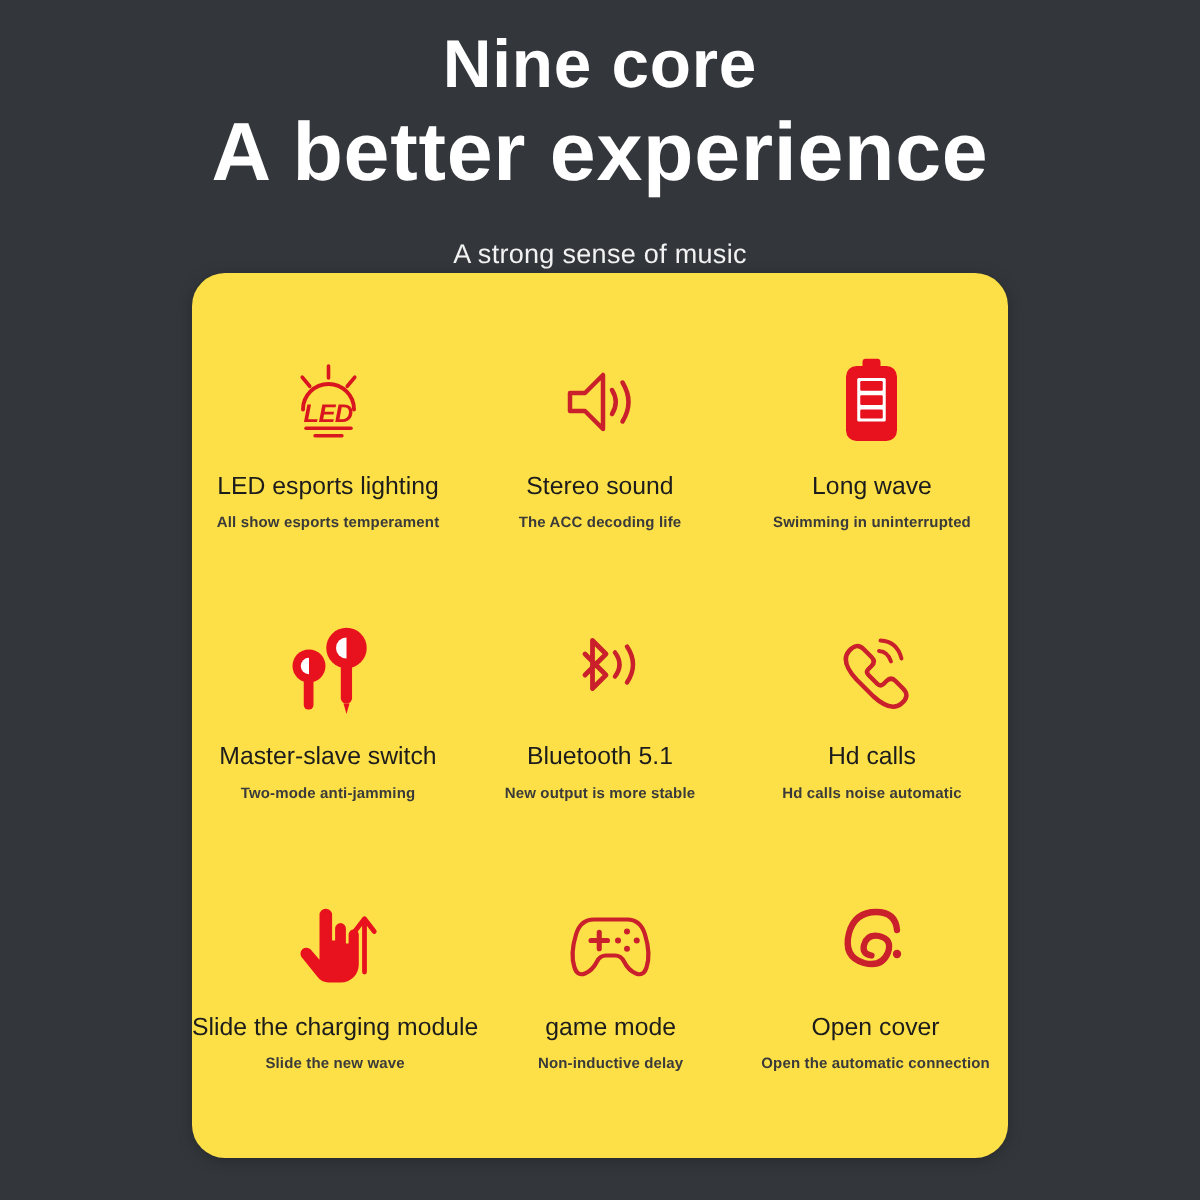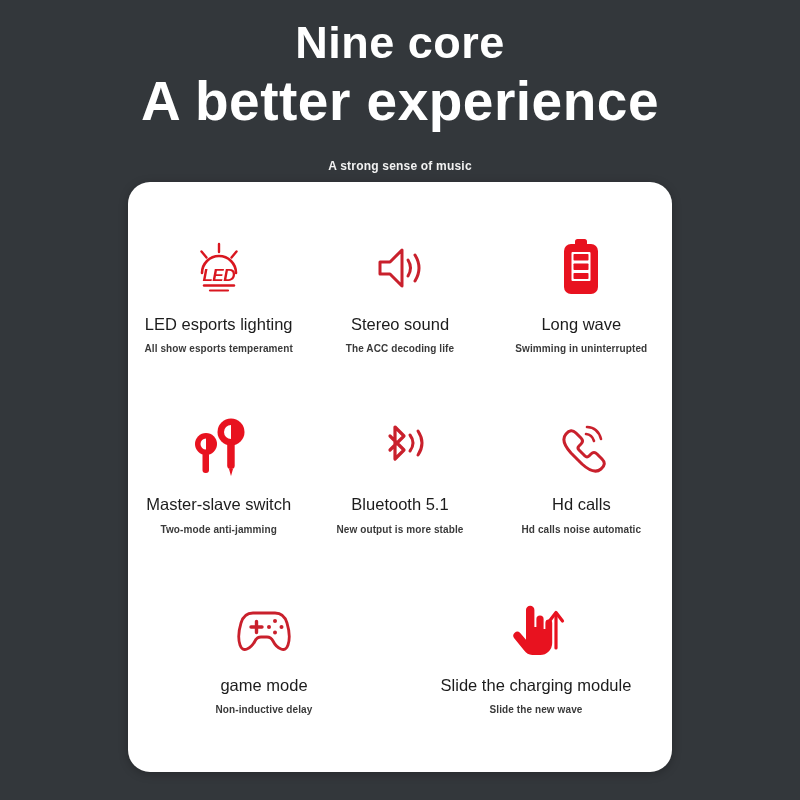--- a/index.html
+++ b/index.html
@@ -25,34 +25,34 @@
   .title-line {
     color: #ffffff;
     font-weight: bold;
     letter-spacing: 0.5px;
     line-height: 1.18;
   }
   .title-line-1 { font-size: 45px; }
   .title-line-2 { font-size: 55px; }
   .subtitle {
     color: #f2f2f2;
-    font-size: 12px;
-    font-weight: bold;
+    font-size: 18px;
+    font-weight: normal;
     margin-top: 25px;
     letter-spacing: 0.2px;
   }
 
   
   .card {
     position: absolute;
     left: 128px;
     top: 182px;
     width: 544px;
     height: 590px;
-    background: #ffffff;
+    background: #fde047;
     border-radius: 22px;
     box-sizing: border-box;
     display: flex;
     flex-direction: column;
     justify-content: space-around;
     padding: 22px 0 26px 0;
     box-shadow: 0 2px 10px rgba(0,0,0,0.25);
   }
 
   .feature-row {
@@ -208,42 +208,52 @@
       </div>
       <div class="feature-title">Hd calls</div>
       <div class="feature-sub">Hd calls noise automatic</div>
     </div>
   </div>
 
   <div class="feature-row">
 
     <div class="feature-cell">
       <div class="icon-box">
+        <svg width="60" height="58" viewBox="0 0 60 58" fill="none" xmlns="http://www.w3.org/2000/svg">
+
+          <path d="M20 22 V10 a4.2 4.2 0 0 1 8.4 0 V27 h2 V19 a3.6 3.6 0 0 1 7.2 0 v10 h1.8 V23 a3.4 3.4 0 0 1 6.8 0 v20 a12 12 0 0 1 -12 12 h-8 a10 10 0 0 1 -8 -4.4 L8 38 a4 4 0 0 1 6 -5.2 l6 7 z" fill="#e8121f"></path>
+
+          <path d="M50 48 V14" stroke="#e8121f" stroke-width="3.2" stroke-linecap="round"></path>
+          <path d="M43.5 21 L50 12.5 L56.5 21" stroke="#e8121f" stroke-width="3.2" fill="none" stroke-linecap="round" stroke-linejoin="round"></path>
+        </svg>
+      </div>
+      <div class="feature-title">Slide the charging module</div>
+      <div class="feature-sub">Slide the new wave</div>
+    </div>
+
+    <div class="feature-cell">
+      <div class="icon-box">
         <svg width="64" height="46" viewBox="0 0 64 46" fill="none" xmlns="http://www.w3.org/2000/svg">
           <path d="M21 7 h22 q9 0 12 10 q4 13 1 22 q-2 6 -7 4 q-5 -2 -8 -8 q-2 -4 -6 -4 h-6 q-4 0 -6 4 q-3 6 -8 8 q-5 2 -7 -4 q-3 -9 1 -22 Q12 7 21 7 z" stroke="#c9202c" stroke-width="2.8" fill="none" stroke-linejoin="round"></path>
           <path d="M19 21 h11 M24.5 15.5 v11" stroke="#c9202c" stroke-width="3.4" stroke-linecap="round"></path>
           <circle cx="43" cy="15" r="2" fill="#c9202c"></circle>
           <circle cx="49.5" cy="21" r="2" fill="#c9202c"></circle>
           <circle cx="43" cy="26.5" r="2" fill="#c9202c"></circle>
           <circle cx="37" cy="21" r="2" fill="#c9202c"></circle>
         </svg>
       </div>
       <div class="feature-title">game mode</div>
       <div class="feature-sub">Non-inductive delay</div>
     </div>
 
     <div class="feature-cell">
       <div class="icon-box">
-        <svg width="60" height="58" viewBox="0 0 60 58" fill="none" xmlns="http://www.w3.org/2000/svg">
-
-          <path d="M20 22 V10 a4.2 4.2 0 0 1 8.4 0 V27 h2 V19 a3.6 3.6 0 0 1 7.2 0 v10 h1.8 V23 a3.4 3.4 0 0 1 6.8 0 v20 a12 12 0 0 1 -12 12 h-8 a10 10 0 0 1 -8 -4.4 L8 38 a4 4 0 0 1 6 -5.2 l6 7 z" fill="#e8121f"></path>
-
-          <path d="M50 48 V14" stroke="#e8121f" stroke-width="3.2" stroke-linecap="round"></path>
-          <path d="M43.5 21 L50 12.5 L56.5 21" stroke="#e8121f" stroke-width="3.2" fill="none" stroke-linecap="round" stroke-linejoin="round"></path>
-        </svg>
-      </div>
-      <div class="feature-title">Slide the charging module</div>
-      <div class="feature-sub">Slide the new wave</div>
-    </div>
-
+        <svg width="52" height="54" viewBox="0 0 52 54" fill="none" xmlns="http://www.w3.org/2000/svg">
+          <path d="M40 18 q-1 -12 -14 -12 q-14 0 -18 14 q-4 16 10 20 q12 3 16 -7 q3 -9 -6 -11 q-8 -1.5 -10 6 q-1.5 6 5 7" stroke="#c9202c" stroke-width="4.2" fill="none" stroke-linecap="round"></path>
+          <circle cx="40" cy="34" r="2.8" fill="#c9202c"></circle>
+        </svg>
+      </div>
+      <div class="feature-title">Open cover</div>
+      <div class="feature-sub">Open the automatic connection</div>
+    </div>
   </div>
 
 </div>
 
 </body></html>

